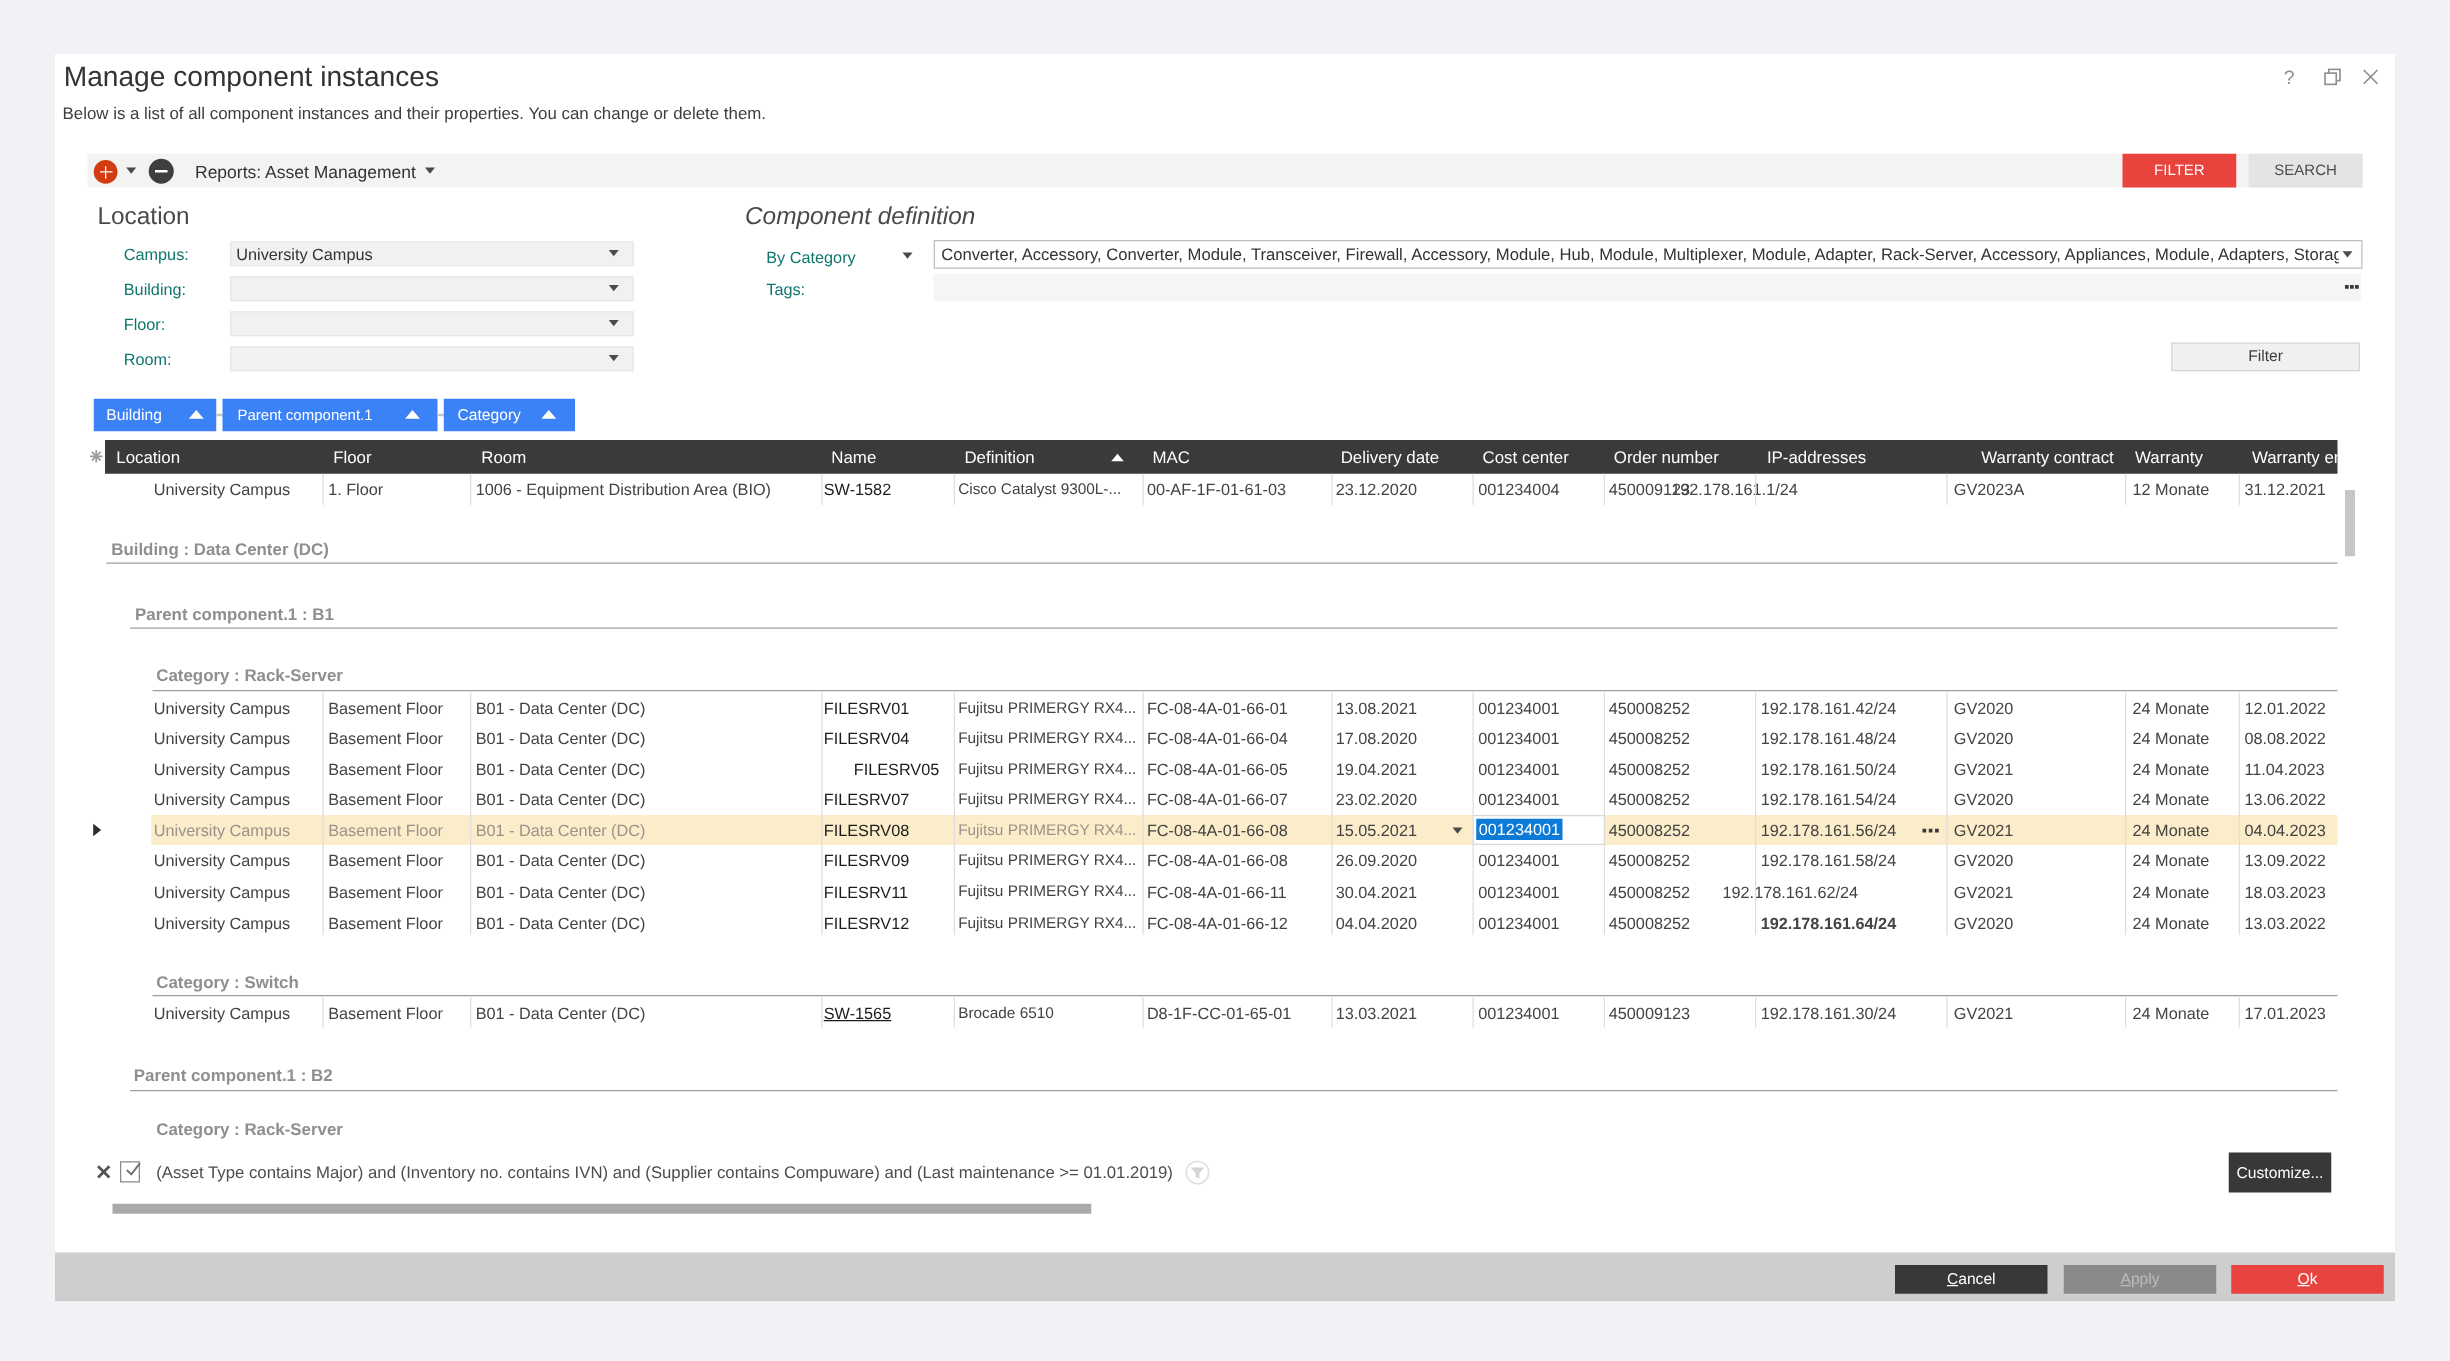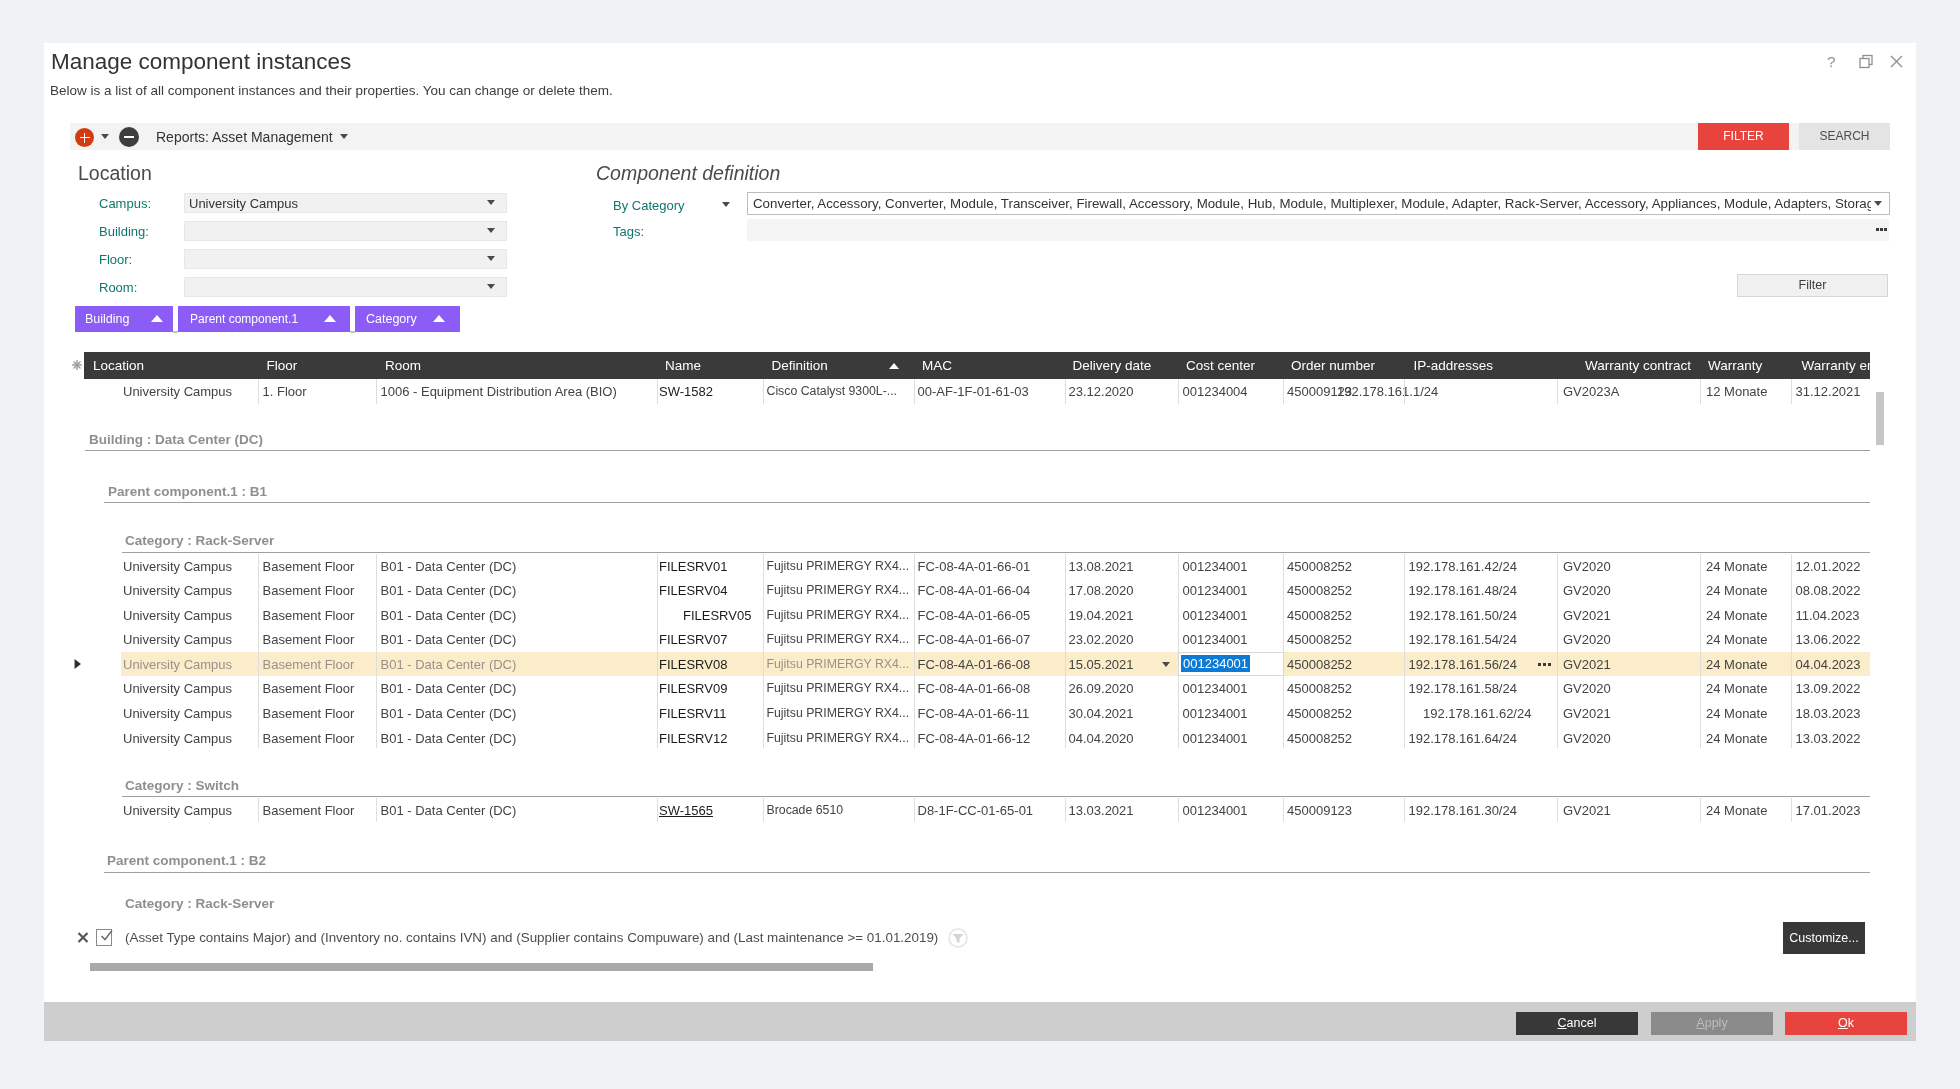--- a/index.html
+++ b/index.html
@@ -20,21 +20,21 @@
 .reports { left:156px; top:129px; font-size:14px; color:#333; }
 .btn-filter { left:1698px; top:123px; width:91px; height:27px; background:#e8433c; color:#fff; font-size:12px; text-align:center; line-height:27px; }
 .btn-search { left:1799px; top:123px; width:91px; height:27px; background:#e4e4e4; color:#4d4d4d; font-size:12px; text-align:center; line-height:27px; }
 .h1 { font-size:19.5px; color:#4a4a4a; }
 .lbl { font-size:13px; color:#0f766e; }
 .ddl { background:#f1f1f1; border:1px solid #e7e7e7; }
 .cmbtext { font-size:13px; color:#333; }
 .catinput { left:747px; top:192px; width:1143px; height:23px; background:#fff; border:1px solid #bdbdbd; overflow:hidden; }
 .tagband { left:747px; top:219px; width:1142px; height:22px; background:#f5f5f5; }
 .btn-lfilter { left:1737px; top:274px; width:151px; height:23px; background:#f0f0f0; border:1px solid #d6d6d6; color:#3d3d3d; font-size:12.5px; text-align:center; line-height:21px; }
-.chip { background:#8b5cf6; color:#fff; font-size:12.5px; height:26px; top:306px; }
+.chip { background:#3b82f6; color:#fff; font-size:12.5px; height:26px; top:319px; }
 .chip .txt { position:absolute; top:5.5px; }
 .chip .up { position:absolute; top:9px; width:0; height:0; border-left:6px solid transparent; border-right:6px solid transparent; border-bottom:7px solid #fff; }
 .conn { top:331px; height:2px; background:#c4c4c4; }
 .ghead { left:84px; top:352px; width:1786px; height:26.5px; background:#3a3a3a; overflow:hidden; }
 .ghead span { position:absolute; top:5.5px; font-size:13.5px; color:#fff; white-space:nowrap; }
 .hup { position:absolute; top:9px; width:0; height:0; border-left:5.5px solid transparent; border-right:5.5px solid transparent; border-bottom:6px solid #fff; }
 .cell { position:absolute; font-size:13px; color:#434343; white-space:nowrap; }
 .cell.dark { color:#1c1c1c; } .cell.def { font-size:12.3px; }
 .vsep { position:absolute; width:1px; background:#dedede; }
 .grpline { position:absolute; height:1.3px; background:#9f9f9f; }
@@ -258,34 +258,34 @@
     <div class="cell" style="left:1795.5px; top:681.435px;">13.09.2022</div>
     <div class="cell" style="left:123px; top:706.005px;">University Campus</div>
     <div class="cell" style="left:262.5px; top:706.005px;">Basement Floor</div>
     <div class="cell" style="left:380.5px; top:706.005px;">B01 - Data Center (DC)</div>
     <div class="cell dark" style="left:659px; top:706.005px;">FILESRV11</div>
     <div class="cell def" style="left:766.5px; top:706.005px;">Fujitsu PRIMERGY RX4...</div>
     <div class="cell" style="left:917.5px; top:706.005px;">FC-08-4A-01-66-11</div>
     <div class="cell" style="left:1068.5px; top:706.005px;">30.04.2021</div>
     <div class="cell" style="left:1182.5px; top:706.005px;">001234001</div>
     <div class="cell" style="left:1287px; top:706.005px;">450008252</div>
-    <div class="cell" style="left:1423px; top:706.005px;">192.178.161.62/24</div>
+    <div class="cell" style="left:1378px; top:706.005px;">192.178.161.62/24</div>
     <div class="cell" style="left:1563px; top:706.005px;">GV2021</div>
     <div class="cell" style="left:1706px; top:706.005px;">24 Monate</div>
     <div class="cell" style="left:1795.5px; top:706.005px;">18.03.2023</div>
     <div class="cell" style="left:123px; top:730.5749999999999px;">University Campus</div>
     <div class="cell" style="left:262.5px; top:730.5749999999999px;">Basement Floor</div>
     <div class="cell" style="left:380.5px; top:730.5749999999999px;">B01 - Data Center (DC)</div>
     <div class="cell dark" style="left:659px; top:730.5749999999999px;">FILESRV12</div>
     <div class="cell def" style="left:766.5px; top:730.5749999999999px;">Fujitsu PRIMERGY RX4...</div>
     <div class="cell" style="left:917.5px; top:730.5749999999999px;">FC-08-4A-01-66-12</div>
     <div class="cell" style="left:1068.5px; top:730.5749999999999px;">04.04.2020</div>
     <div class="cell" style="left:1182.5px; top:730.5749999999999px;">001234001</div>
     <div class="cell" style="left:1287px; top:730.5749999999999px;">450008252</div>
-    <div class="cell" style="left:1408.5px; top:730.5749999999999px;">192.178.161.64/24</div>
+    <div class="cell" style="left:1408.5px; top:730.5749999999999px;font-weight:bold;">192.178.161.64/24</div>
     <div class="cell" style="left:1563px; top:730.5749999999999px;">GV2020</div>
     <div class="cell" style="left:1706px; top:730.5749999999999px;">24 Monate</div>
     <div class="cell" style="left:1795.5px; top:730.5749999999999px;">13.03.2022</div>
     <div class="vsep" style="left:257.5px; top:553.5px; height:194.56px;"></div>
     <div class="vsep" style="left:376px; top:553.5px; height:194.56px;"></div>
     <div class="vsep" style="left:656.5px; top:553.5px; height:194.56px;"></div>
     <div class="vsep" style="left:763px; top:553.5px; height:194.56px;"></div>
     <div class="vsep" style="left:913.5px; top:553.5px; height:194.56px;"></div>
     <div class="vsep" style="left:1064.5px; top:553.5px; height:194.56px;"></div>
     <div class="vsep" style="left:1178px; top:553.5px; height:194.56px;"></div>

